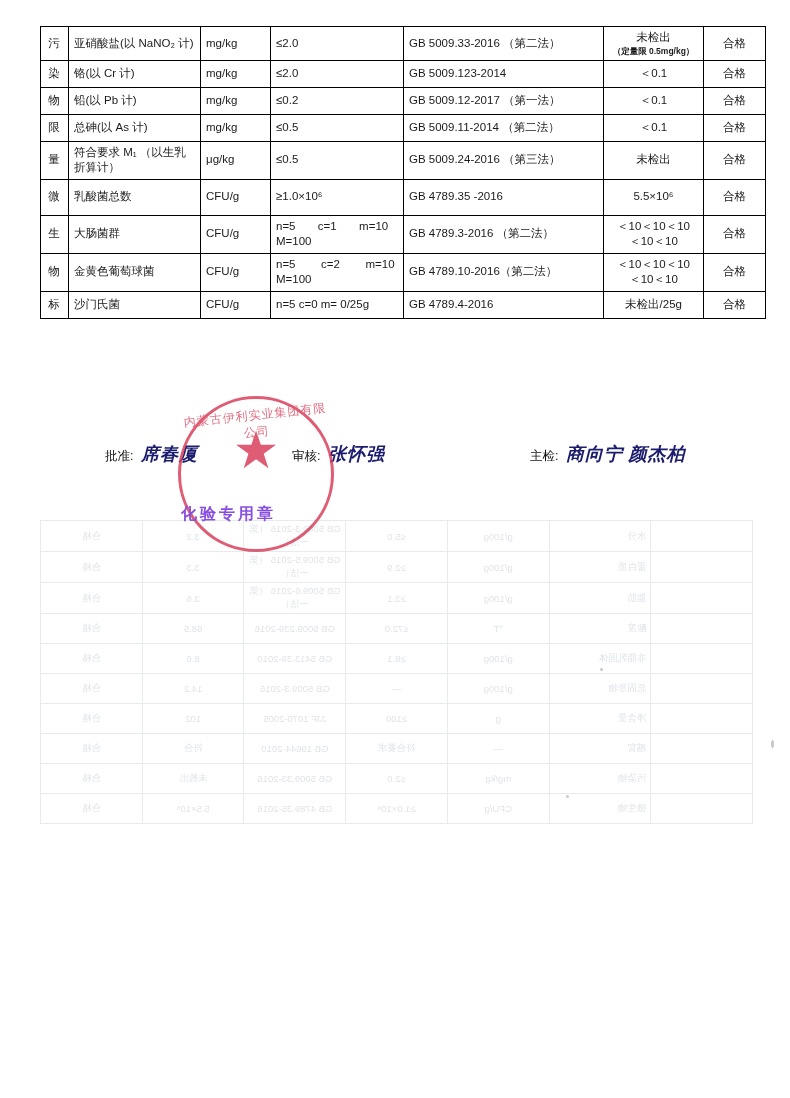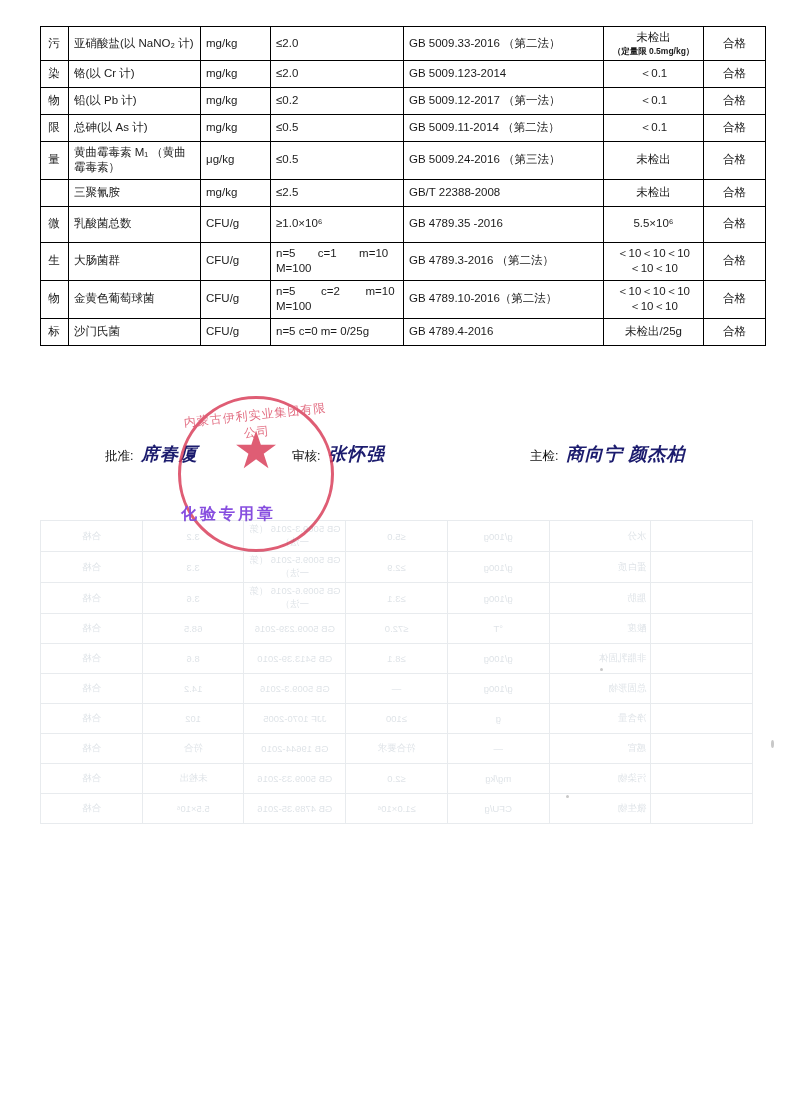--- a/index.html
+++ b/index.html
@@ -225,37 +225,28 @@
       <td class="col-item">总砷(以 As 计)</td>
       <td class="col-unit">mg/kg</td>
       <td class="col-std">≤0.5</td>
       <td class="col-method">GB 5009.11-2014  （第二法）</td>
       <td class="col-result">＜0.1</td>
       <td class="col-judge">合格</td>
     </tr>
 
     <tr class="row-h2">
       <td class="group-cell">量</td>
-      <td class="col-item two-line">黄曲霉毒素 M₁ （黄曲霉毒素）</td>
+      <td class="col-item two-line">符合要求 M₁ （以生乳折算计）</td>
       <td class="col-unit">μg/kg</td>
       <td class="col-std">≤0.5</td>
       <td class="col-method">GB 5009.24-2016  （第三法）</td>
       <td class="col-result">未检出</td>
       <td class="col-judge">合格</td>
     </tr>
 
-    <tr class="row-h1">
-      <td class="group-cell"></td>
-      <td class="col-item">三聚氰胺</td>
-      <td class="col-unit">mg/kg</td>
-      <td class="col-std">≤2.5</td>
-      <td class="col-method">GB/T 22388-2008</td>
-      <td class="col-result">未检出</td>
-      <td class="col-judge">合格</td>
-    </tr>
 
     <tr class="row-h2">
       <td class="group-cell">微</td>
       <td class="col-item">乳酸菌总数</td>
       <td class="col-unit">CFU/g</td>
       <td class="col-std">≥1.0×10⁶</td>
       <td class="col-method">GB 4789.35 -2016</td>
       <td class="col-result">5.5×10⁶</td>
       <td class="col-judge">合格</td>
     </tr>

